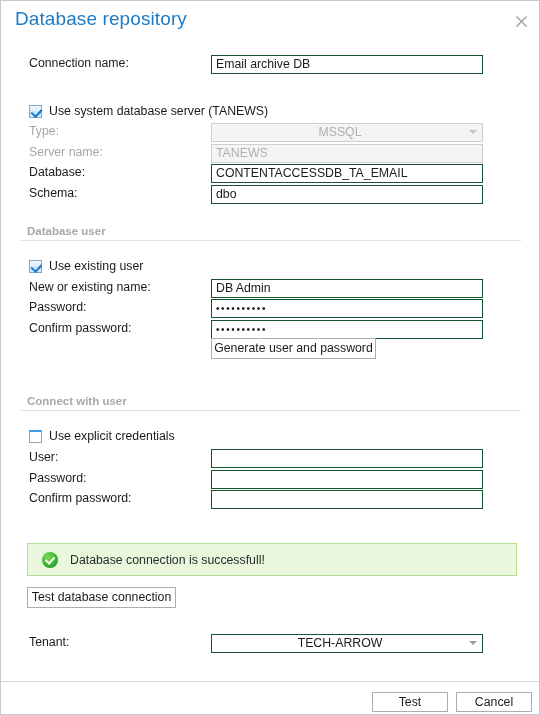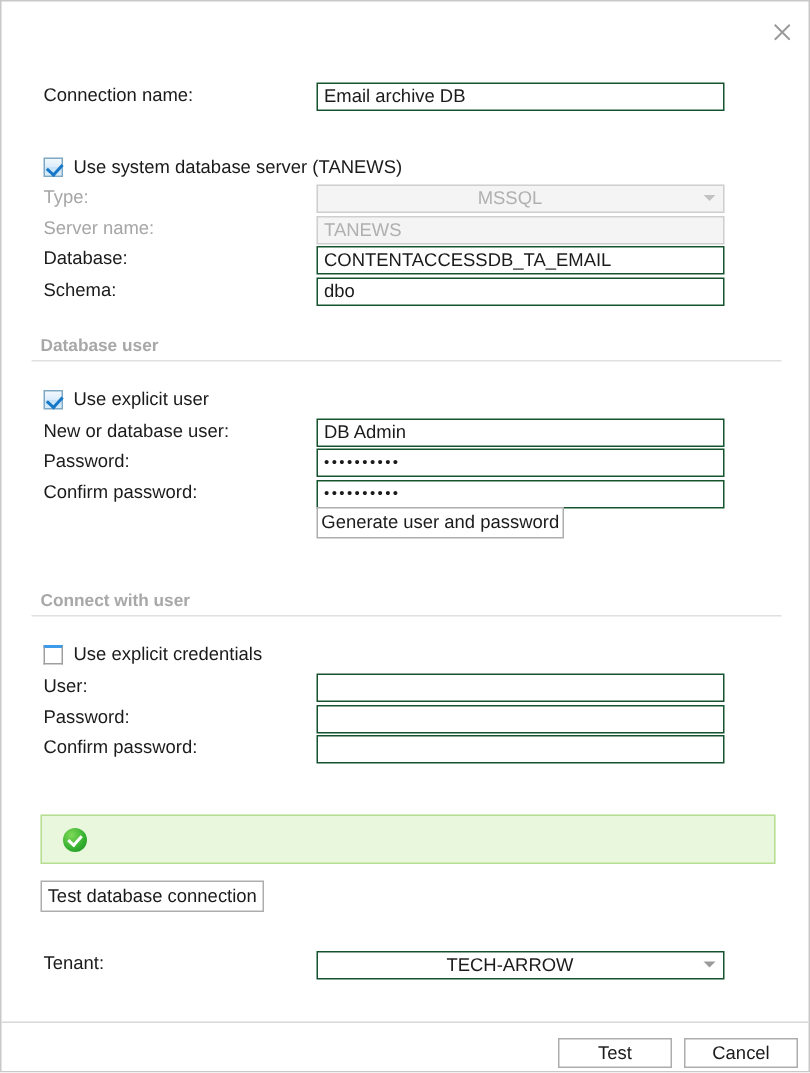--- a/index.html
+++ b/index.html
@@ -217,20 +217,21 @@
     width: 540px; height: 1px;
     background: #d8d8d8;
   }
 </style>
 </head>
 <body>
 
 <div id="dialog">
 
   <div id="titlebar">
+    <div id="dialog-title">Database repository</div>
     <div id="close-btn">
       <svg width="11" height="11" viewBox="0 0 11 11" aria-hidden="true">
         <line x1="0.5" y1="0.5" x2="10.5" y2="10.5" stroke="#9a9a9a" stroke-width="1.3"></line>
         <line x1="10.5" y1="0.5" x2="0.5" y2="10.5" stroke="#9a9a9a" stroke-width="1.3"></line>
       </svg>
     </div>
   </div>
 
   <div class="row" style="top:54px;">
     <span class="lbl">Connection name:</span>
@@ -263,25 +264,25 @@
     <div class="field">dbo</div>
   </div>
 
   <div class="section" style="top:224px;">
     <div class="section-title">Database user</div>
     <div class="section-rule"></div>
   </div>
 
   <div class="cbrow" style="top:258px;">
     <div class="cbox checked"></div>
-    <span class="cblabel">Use explicit user</span>
+    <span class="cblabel">Use existing user</span>
   </div>
 
   <div class="row" style="top:278px;">
-    <span class="lbl">New or database user:</span>
+    <span class="lbl">New or existing name:</span>
     <div class="field">DB Admin</div>
   </div>
 
   <div class="row" style="top:298px;">
     <span class="lbl">Password:</span>
     <div class="field pwd">••••••••••</div>
   </div>
 
   <div class="row" style="top:319px;">
     <span class="lbl">Confirm password:</span>
@@ -310,20 +311,21 @@
     <div class="field pwd"></div>
   </div>
 
   <div class="row" style="top:489px;">
     <span class="lbl">Confirm password:</span>
     <div class="field pwd"></div>
   </div>
 
   <div id="success-banner">
     <span id="success-icon"></span>
+    <span id="success-text">Database connection is successfull!</span>
   </div>
 
   <div class="btn" style="left:26px; top:586px; width:149px; height:21px;">Test database connection</div>
 
   <div class="row" style="top:633px;">
     <span class="lbl">Tenant:</span>
     <div class="field select">TECH-ARROW</div>
     <span class="caret" style="left:468px;"></span>
   </div>
 

